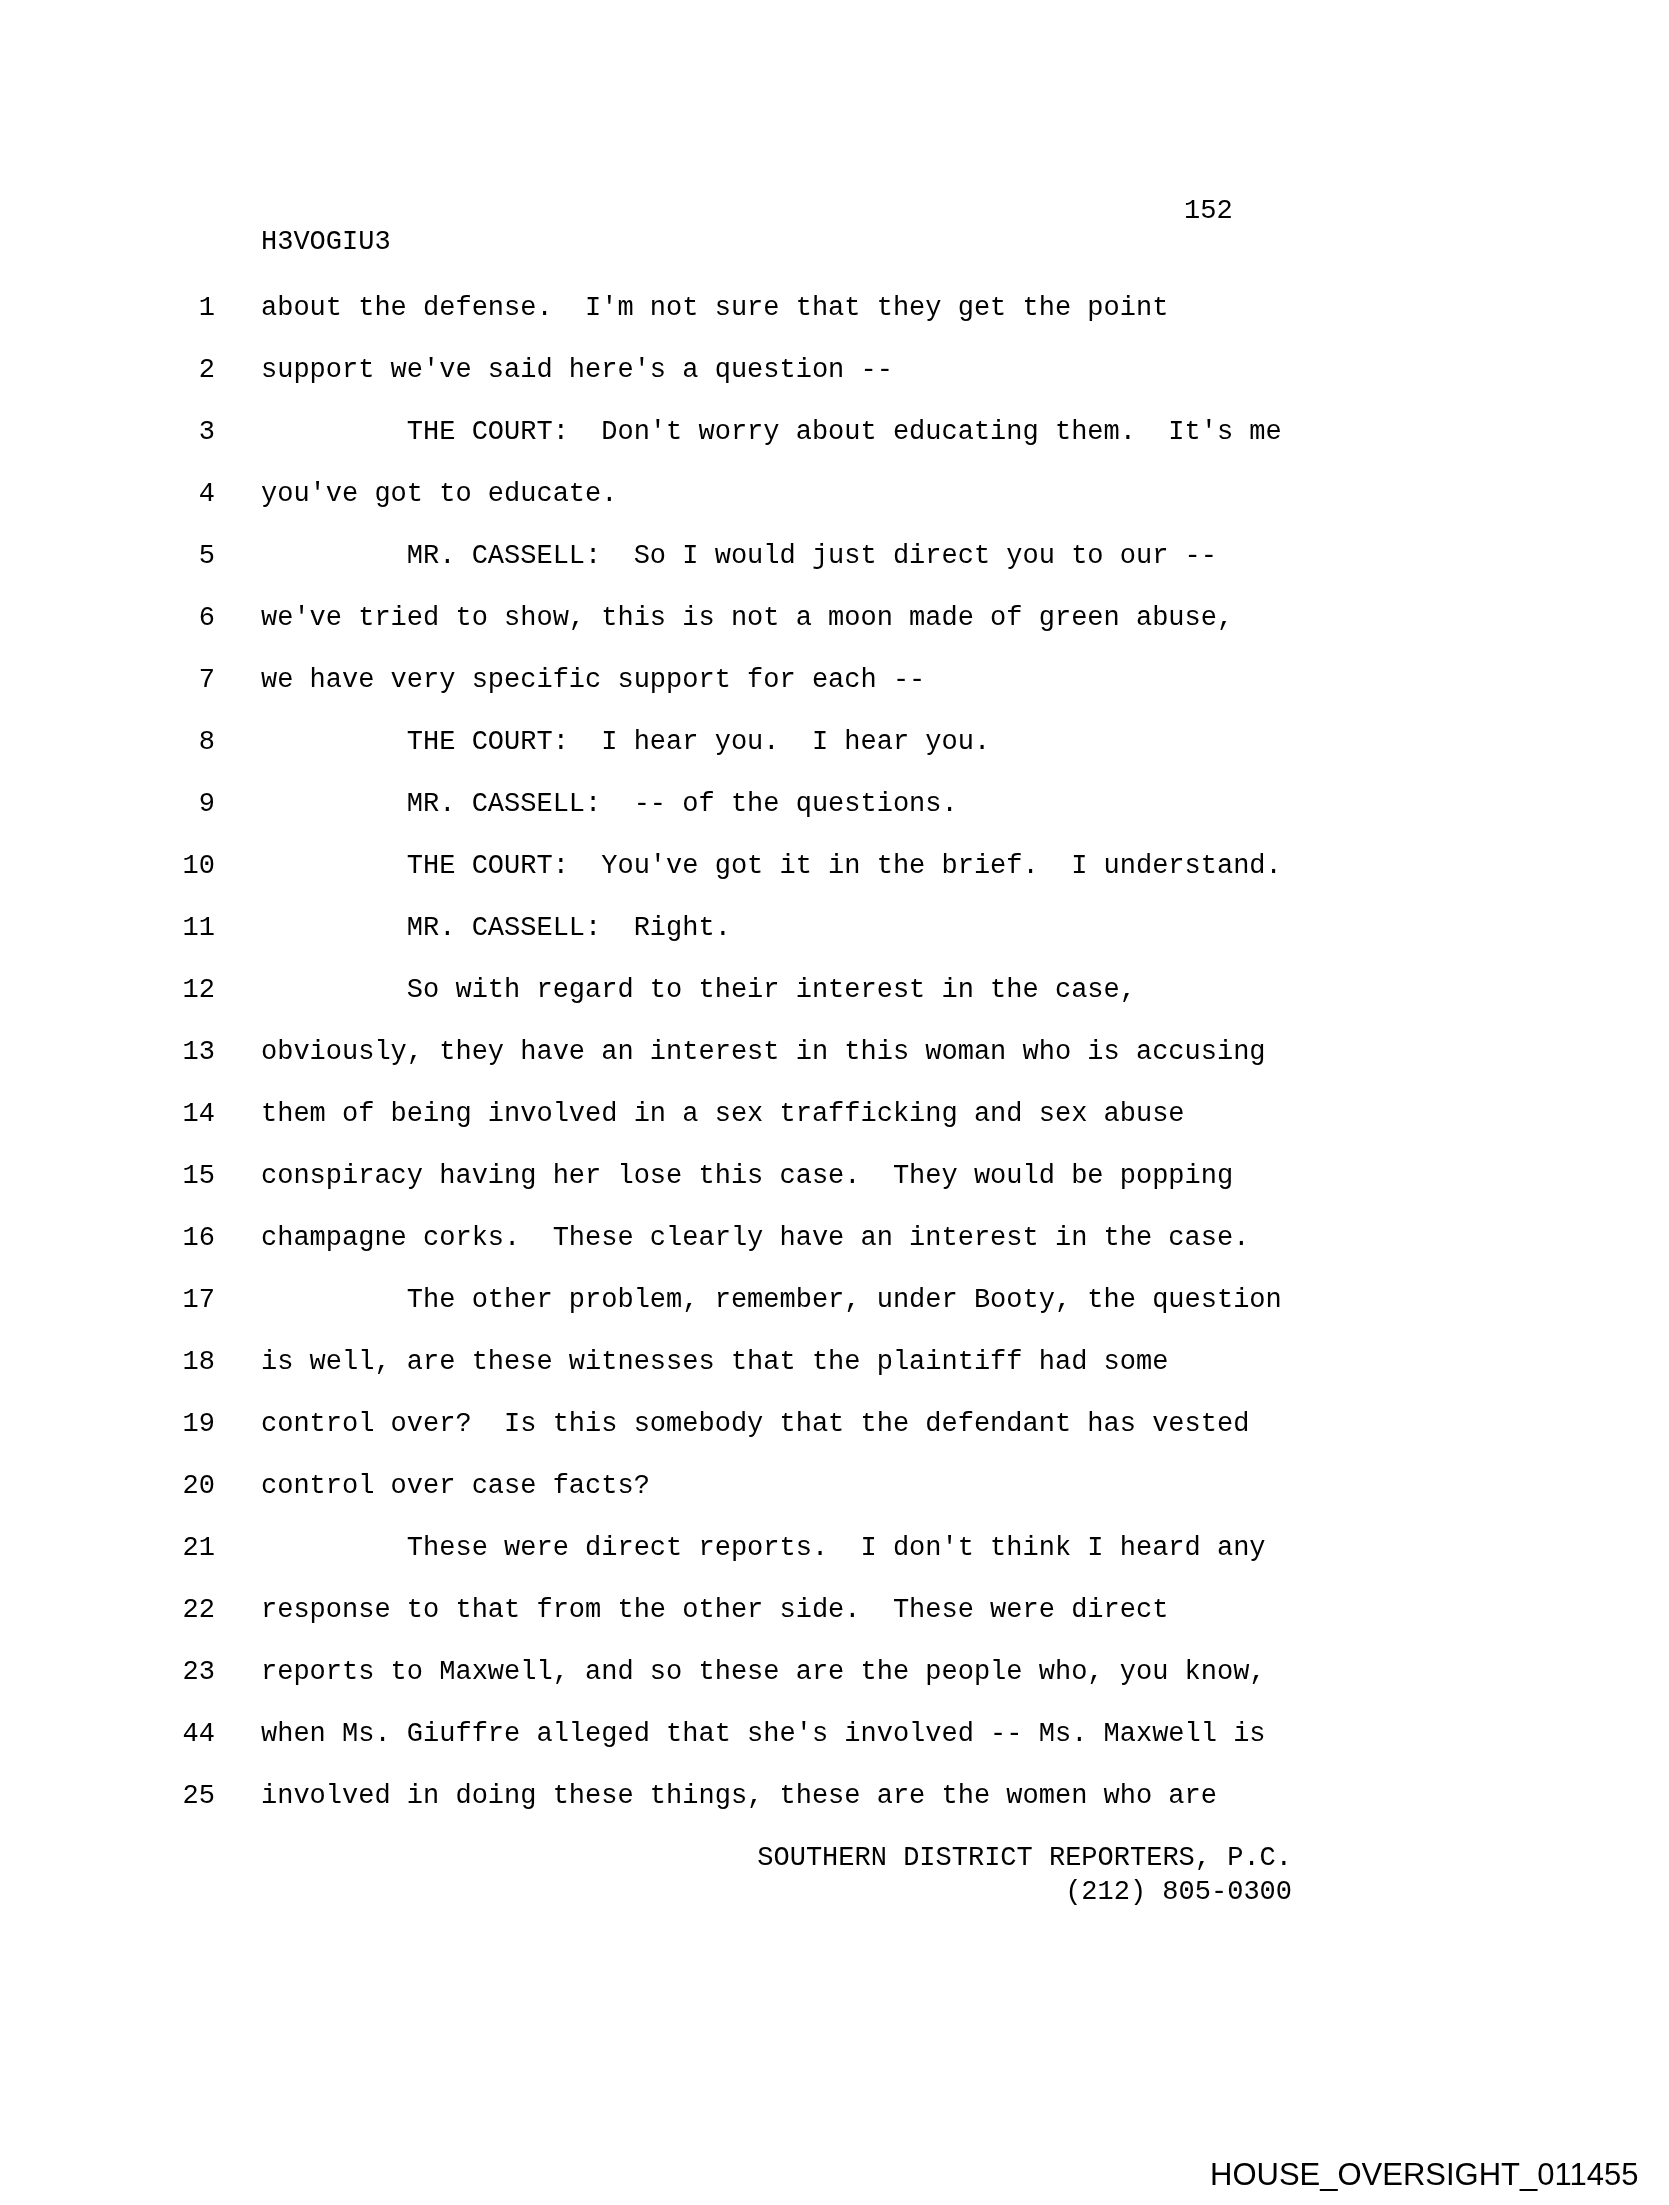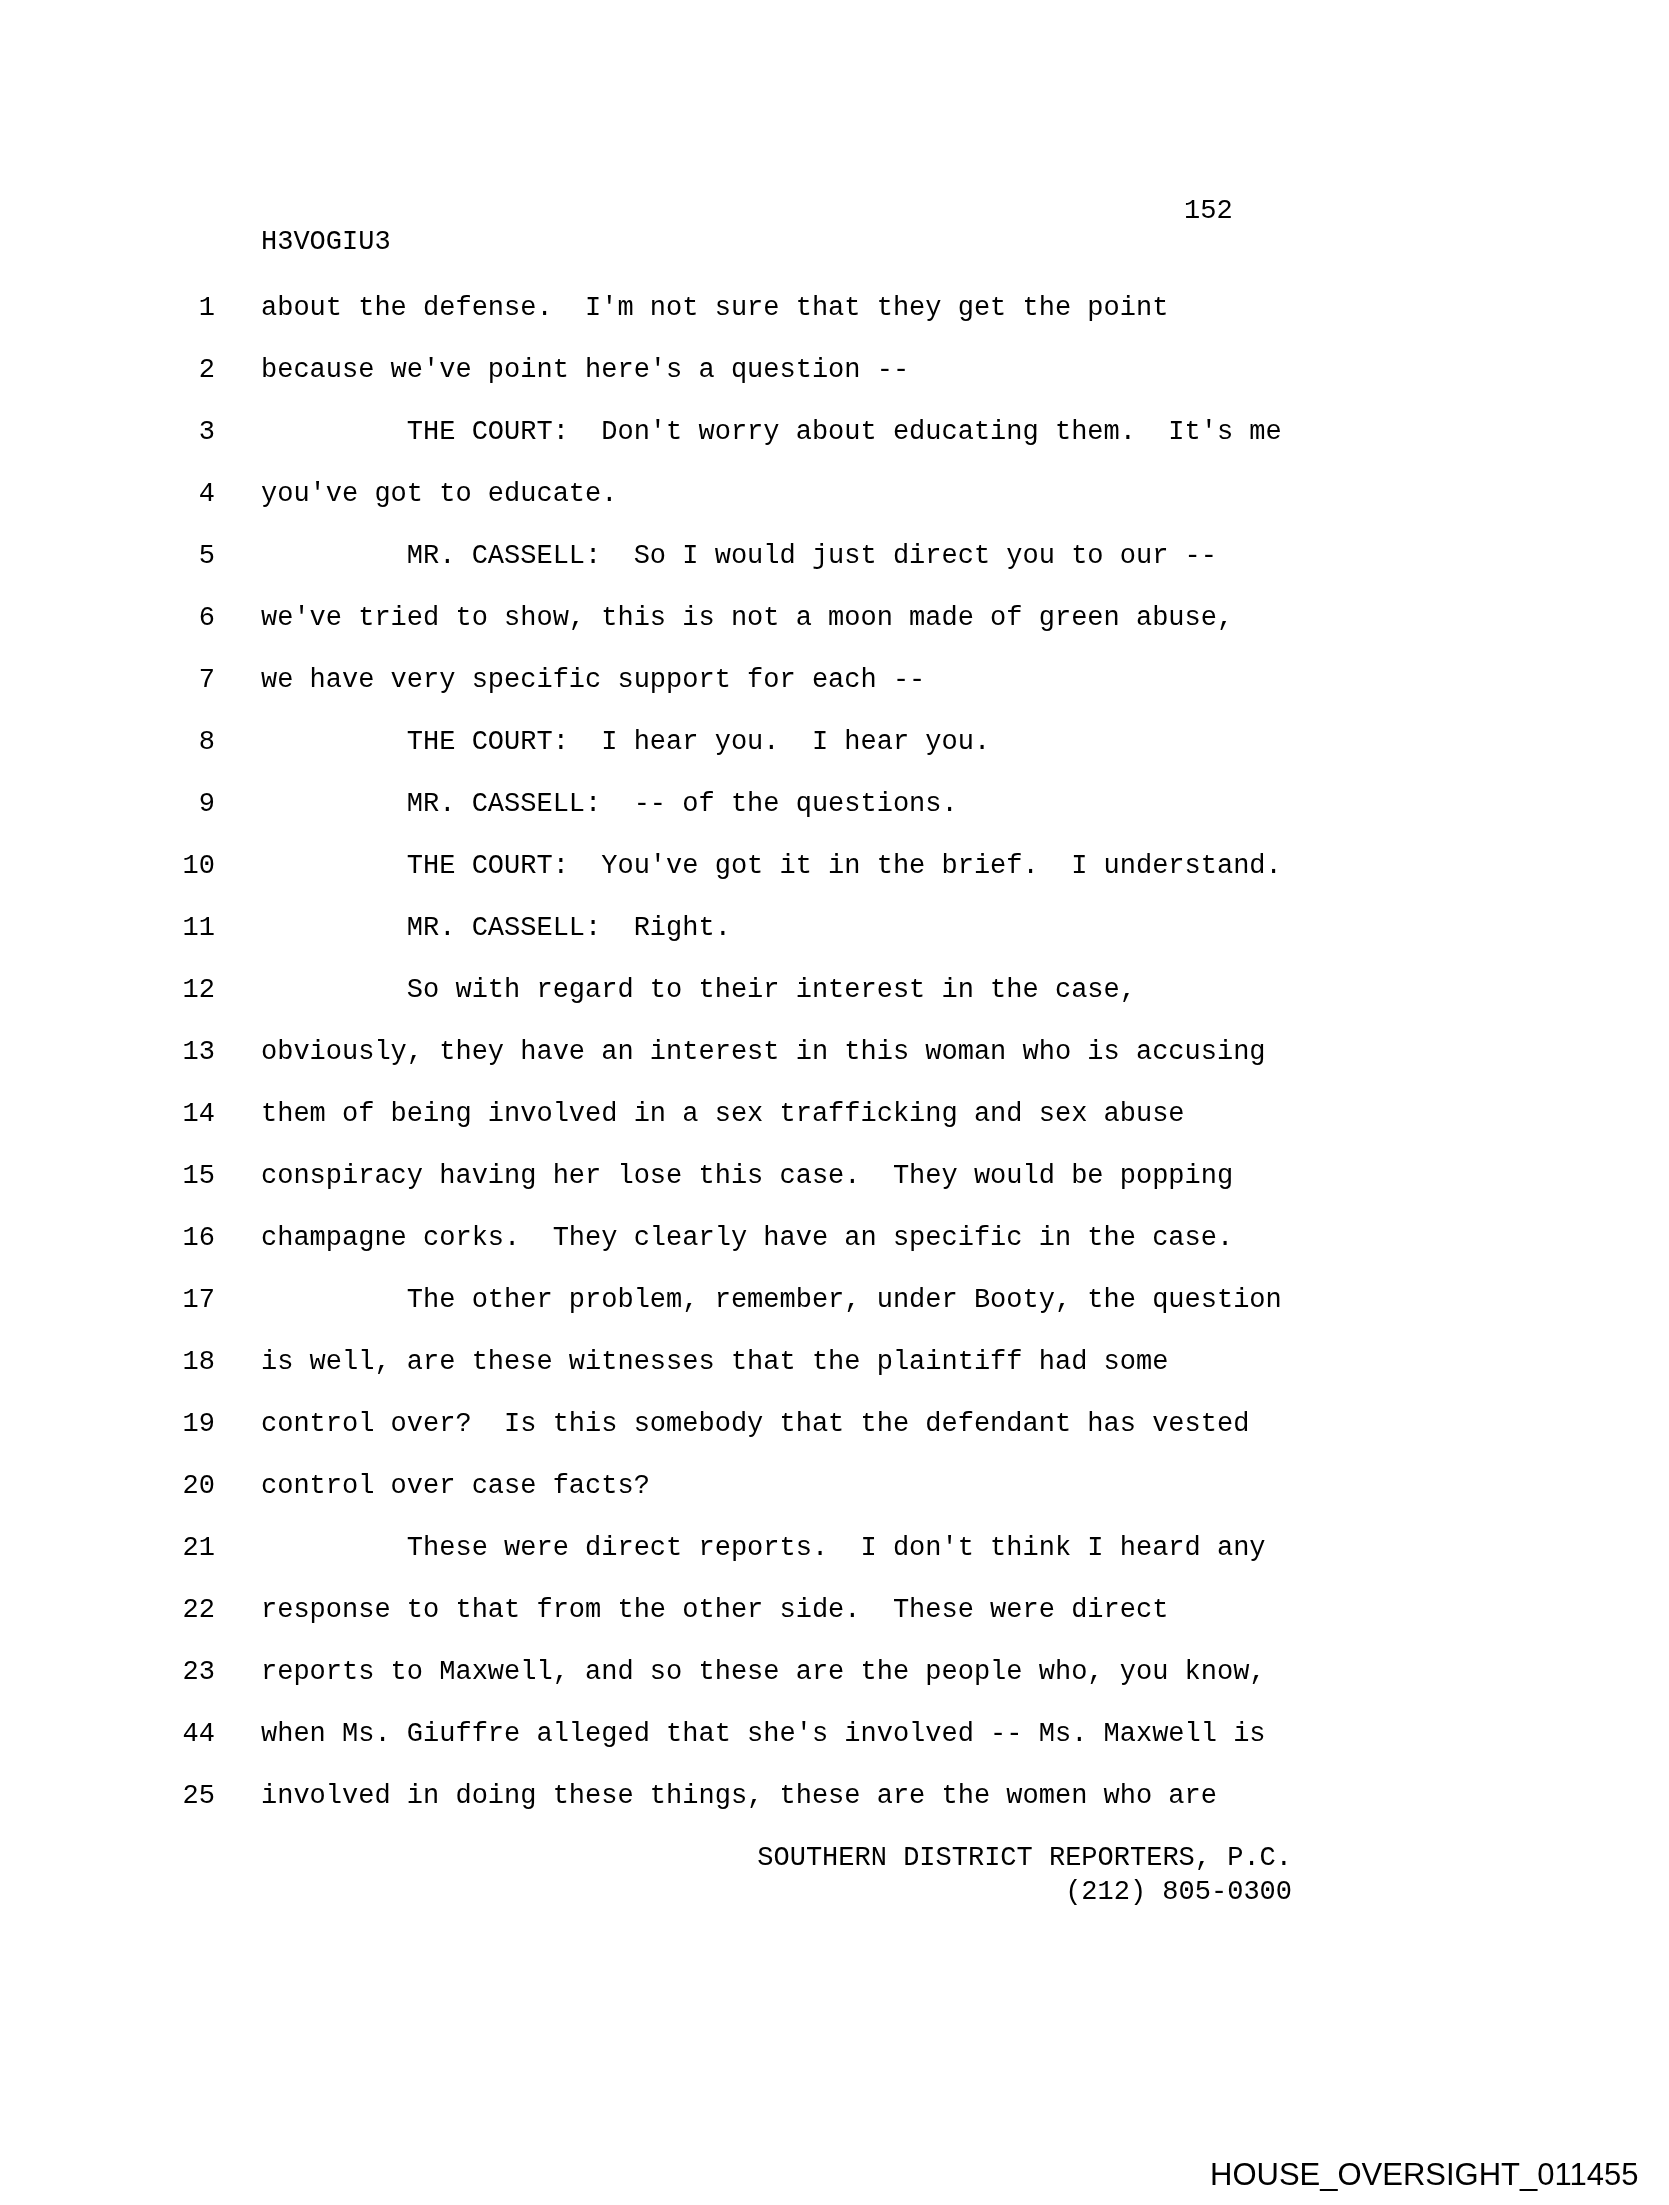--- a/index.html
+++ b/index.html
@@ -78,21 +78,21 @@
 
   <span class="mono header-id">H3VOGIU3</span>
 
   <div class="lines">
       <div class="t-row">
       <span class="mono t-num">1</span>
       <span class="mono t-text">about the defense.  I'm not sure that they get the point</span>
     </div>
       <div class="t-row">
       <span class="mono t-num">2</span>
-      <span class="mono t-text">because we've point here's a question --</span>
+      <span class="mono t-text">support we've said here's a question --</span>
     </div>
       <div class="t-row">
       <span class="mono t-num">3</span>
       <span class="mono t-text">         THE COURT:  Don't worry about educating them.  It's me</span>
     </div>
       <div class="t-row">
       <span class="mono t-num">4</span>
       <span class="mono t-text">you've got to educate.</span>
     </div>
       <div class="t-row">
@@ -134,21 +134,21 @@
       <div class="t-row">
       <span class="mono t-num">14</span>
       <span class="mono t-text">them of being involved in a sex trafficking and sex abuse</span>
     </div>
       <div class="t-row">
       <span class="mono t-num">15</span>
       <span class="mono t-text">conspiracy having her lose this case.  They would be popping</span>
     </div>
       <div class="t-row">
       <span class="mono t-num">16</span>
-      <span class="mono t-text">champagne corks.  They clearly have an specific in the case.</span>
+      <span class="mono t-text">champagne corks.  These clearly have an interest in the case.</span>
     </div>
       <div class="t-row">
       <span class="mono t-num">17</span>
       <span class="mono t-text">         The other problem, remember, under Booty, the question</span>
     </div>
       <div class="t-row">
       <span class="mono t-num">18</span>
       <span class="mono t-text">is well, are these witnesses that the plaintiff had some</span>
     </div>
       <div class="t-row">

